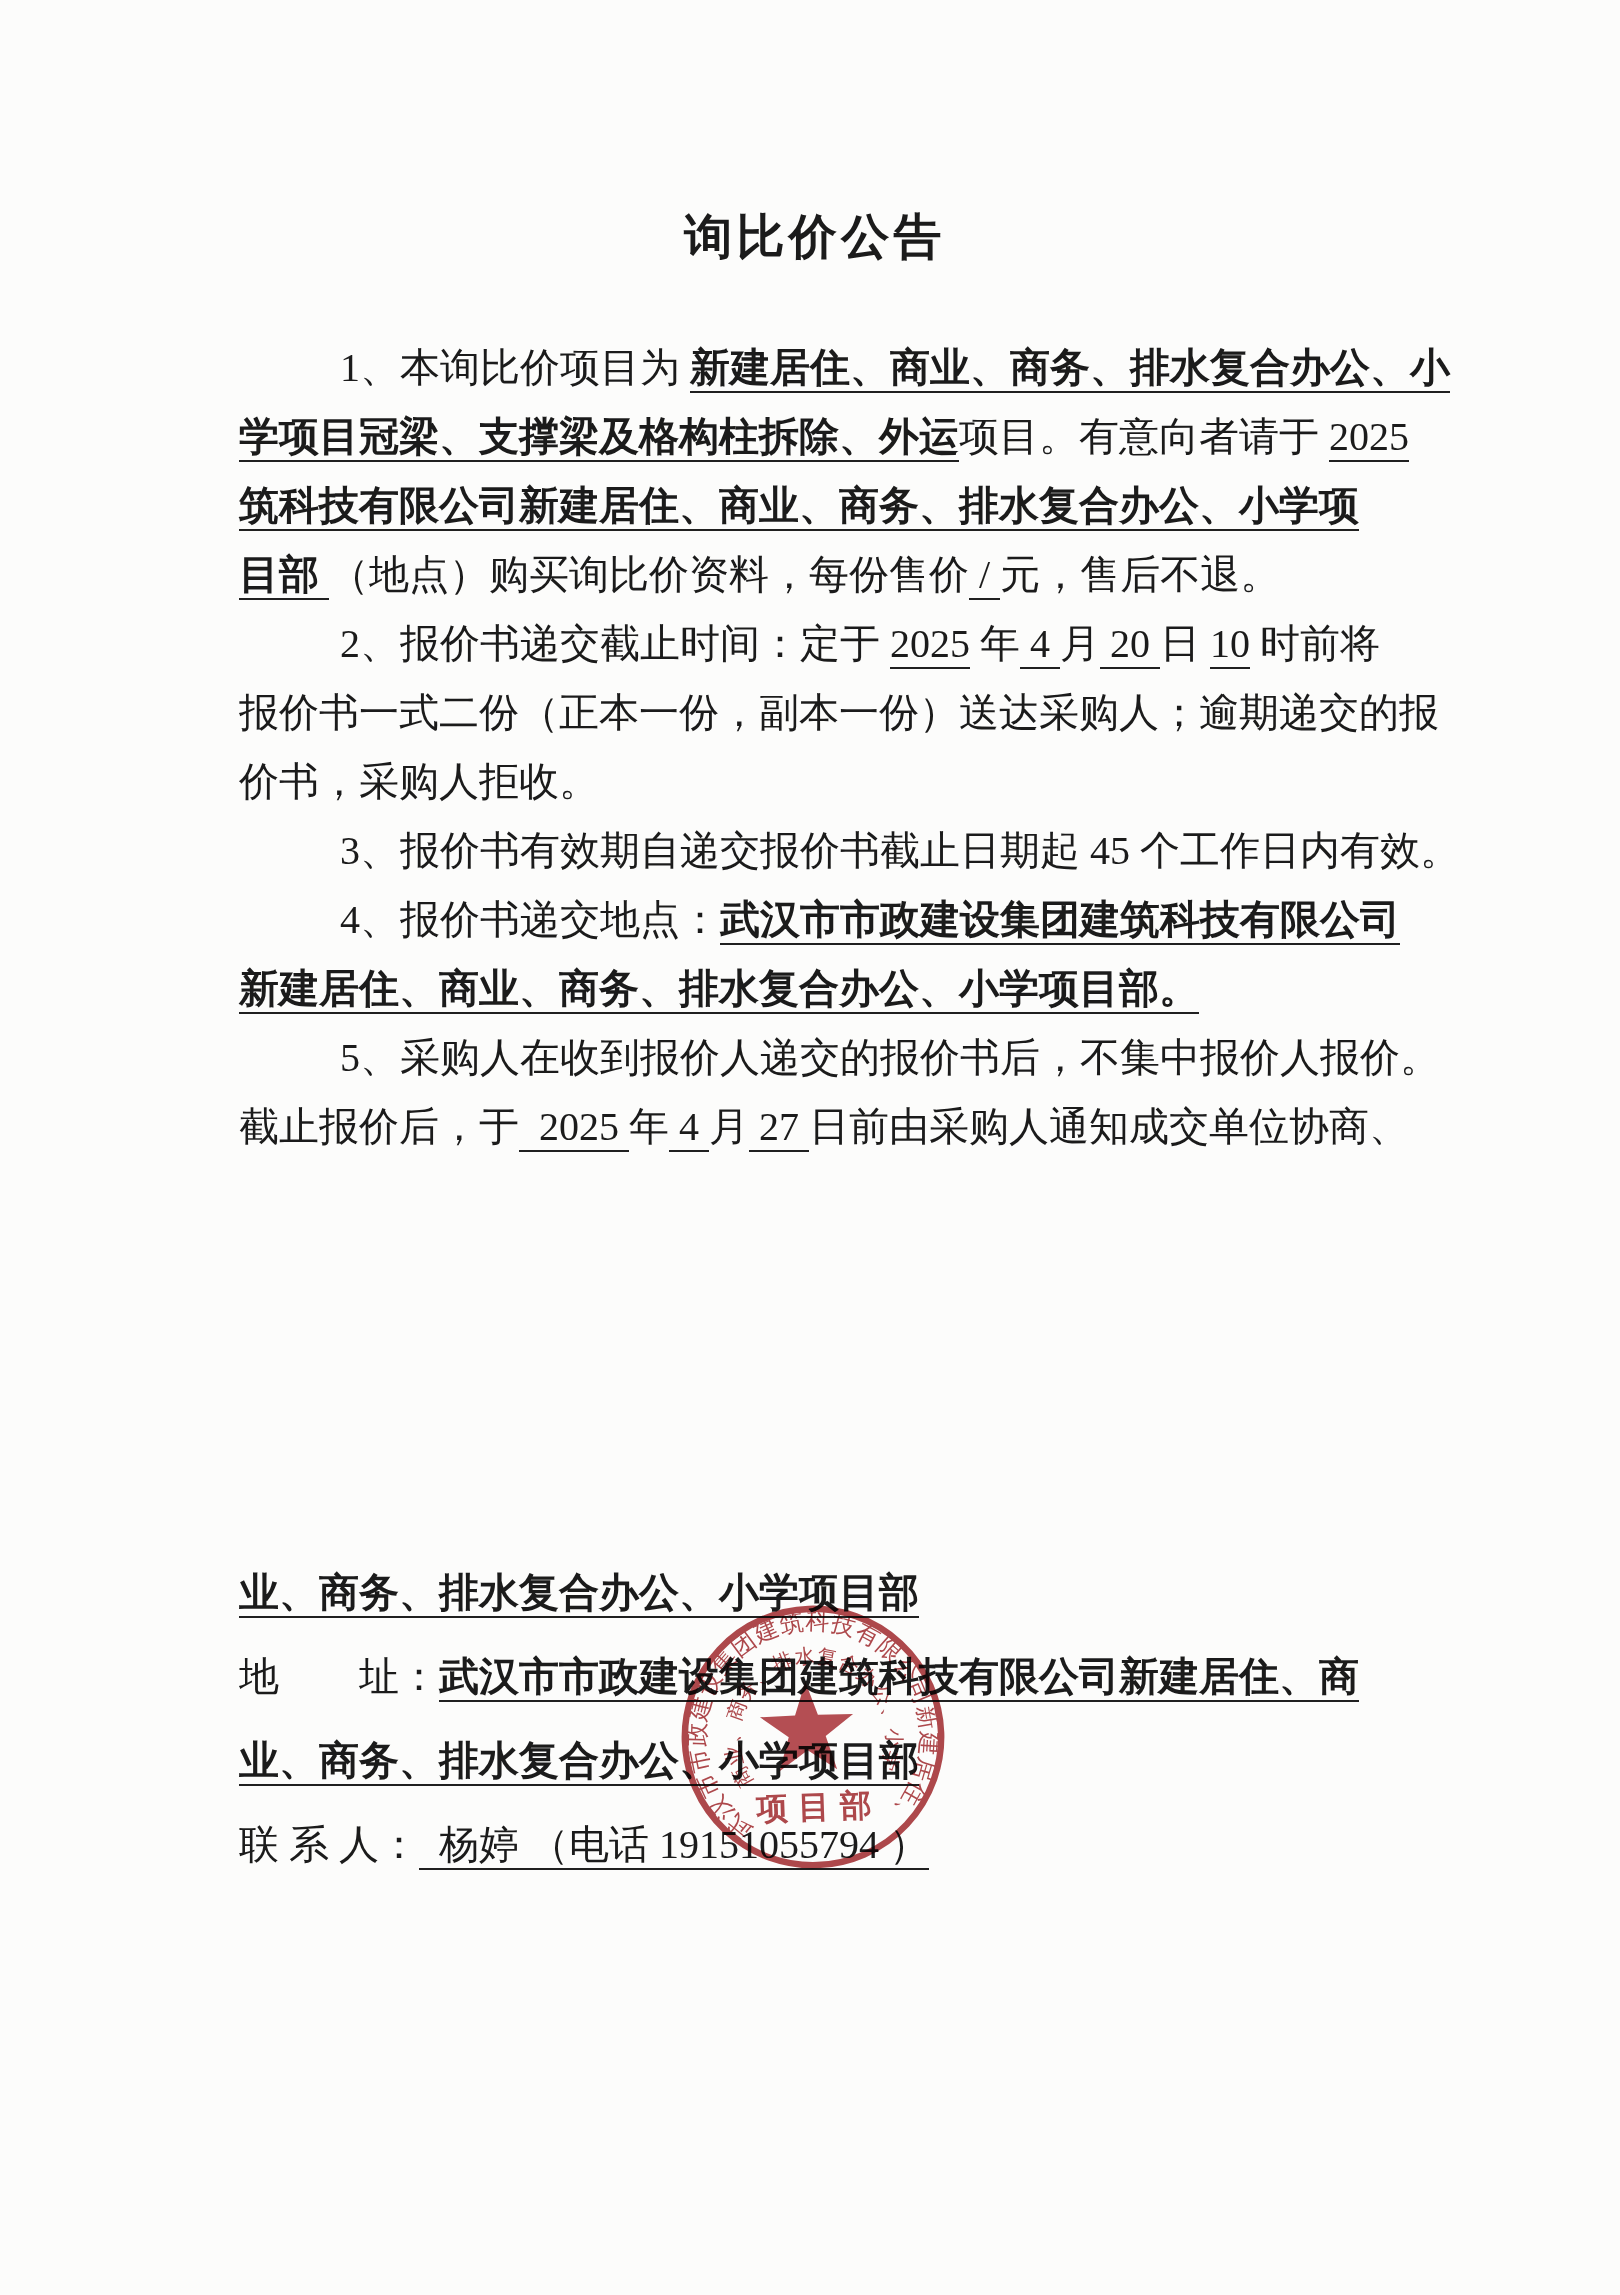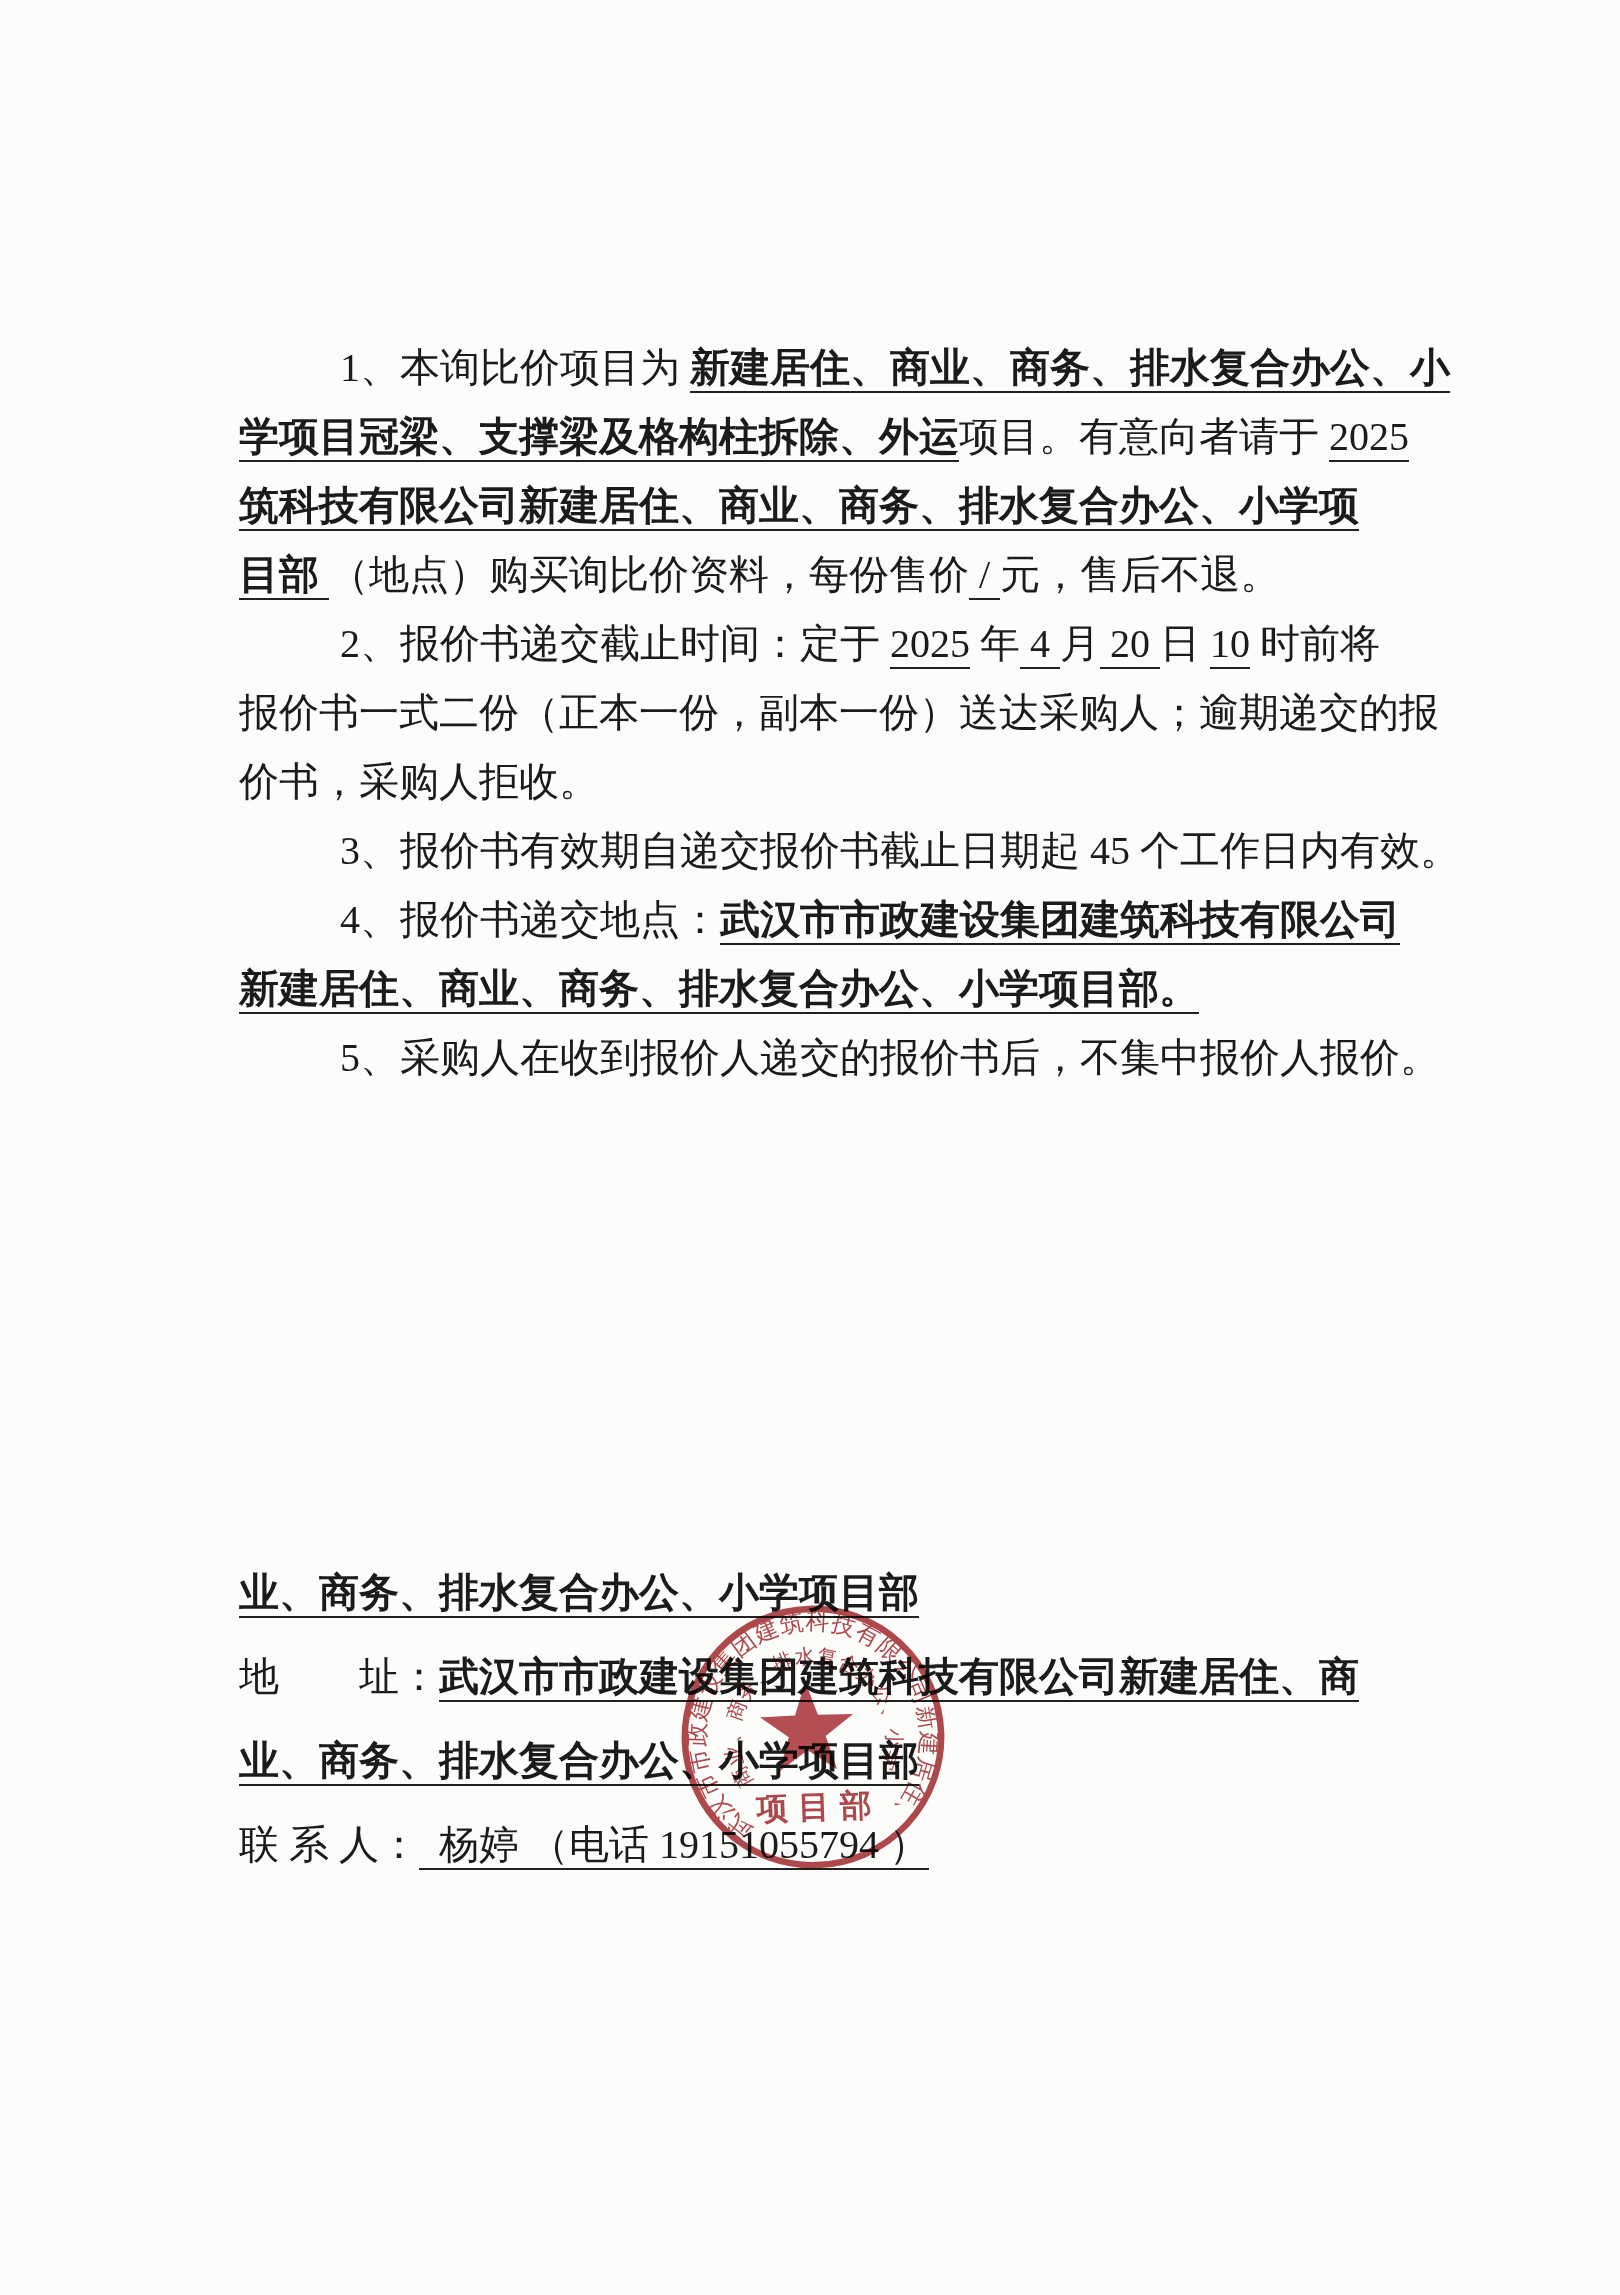--- a/index.html
+++ b/index.html
@@ -57,33 +57,35 @@
     opacity: 0.92;
     transform: rotate(-2deg);
   }
   .seal text { font-family: "Liberation Serif", "DejaVu Serif", serif; }
 </style>
 </head>
 <body>
 
 <div class="page">
 
+  <div class="doc-title">询比价公告</div>
 
   <div class="body-block">
     <div class="ln indent"><span>1、本询比价项目为 </span><span class="u b">新建居住、商业、商务、排水复合办公、小</span></div>
     <div class="ln"><span class="u b">学项目冠梁、支撑梁及格构柱拆除、外运</span><span>项目。有意向者请于 </span><span class="u">2025</span></div>
     <div class="ln"><span class="u b">筑科技有限公司新建居住、商业、商务、排水复合办公、小学项</span></div>
     <div class="ln"><span class="u b">目部 </span><span>（地点）购买询比价资料，每份售价</span><span class="u"> / </span><span>元，售后不退。</span></div>
     <div class="ln indent"><span>2、报价书递交截止时间：定于 </span><span class="u">2025</span><span> 年</span><span class="u"> 4 </span><span>月</span><span class="u"> 20 </span><span>日 </span><span class="u">10</span><span> 时前将</span></div>
     <div class="ln"><span>报价书一式二份（正本一份，副本一份）送达采购人；逾期递交的报</span></div>
     <div class="ln"><span>价书，采购人拒收。</span></div>
     <div class="ln indent"><span>3、报价书有效期自递交报价书截止日期起 45 个工作日内有效。</span></div>
     <div class="ln indent"><span>4、报价书递交地点：</span><span class="u b">武汉市市政建设集团建筑科技有限公司</span></div>
     <div class="ln"><span class="u b">新建居住、商业、商务、排水复合办公、小学项目部。</span></div>
     <div class="ln indent"><span>5、采购人在收到报价人递交的报价书后，不集中报价人报价。</span></div>
+    <div class="ln"><span>截止报价后，于</span><span class="u">  2025 </span><span>年</span><span class="u"> 4 </span><span>月</span><span class="u"> 27 </span><span>日前由采购人通知成交单位协商、</span></div>
   </div>
 
   <div class="footer-block">
     <div class="ln"><span class="u b">业、商务、排水复合办公、小学项目部</span></div>
     <div class="ln"><span>地　　址：</span><span class="u b">武汉市市政建设集团建筑科技有限公司新建居住、商</span></div>
     <div class="ln"><span class="u b">业、商务、排水复合办公、小学项目部</span></div>
     <div class="ln"><span>联 系 人：</span><span class="u">  杨婷 （电话 19151055794 ）</span></div>
   </div>
 
   <svg class="seal" viewBox="0 0 400 400">

